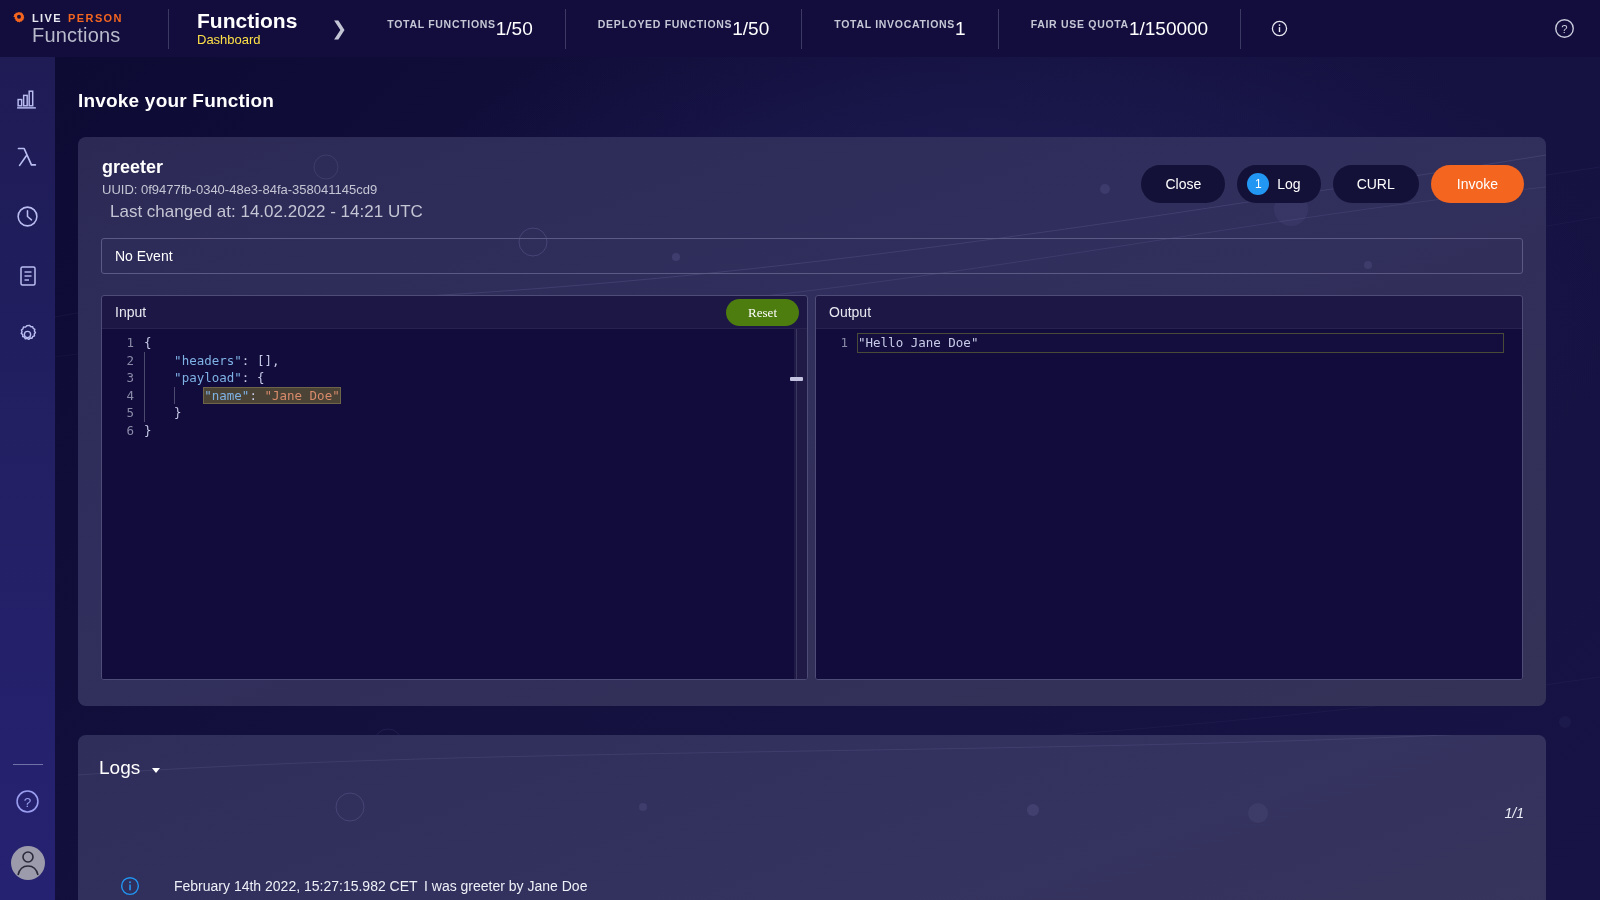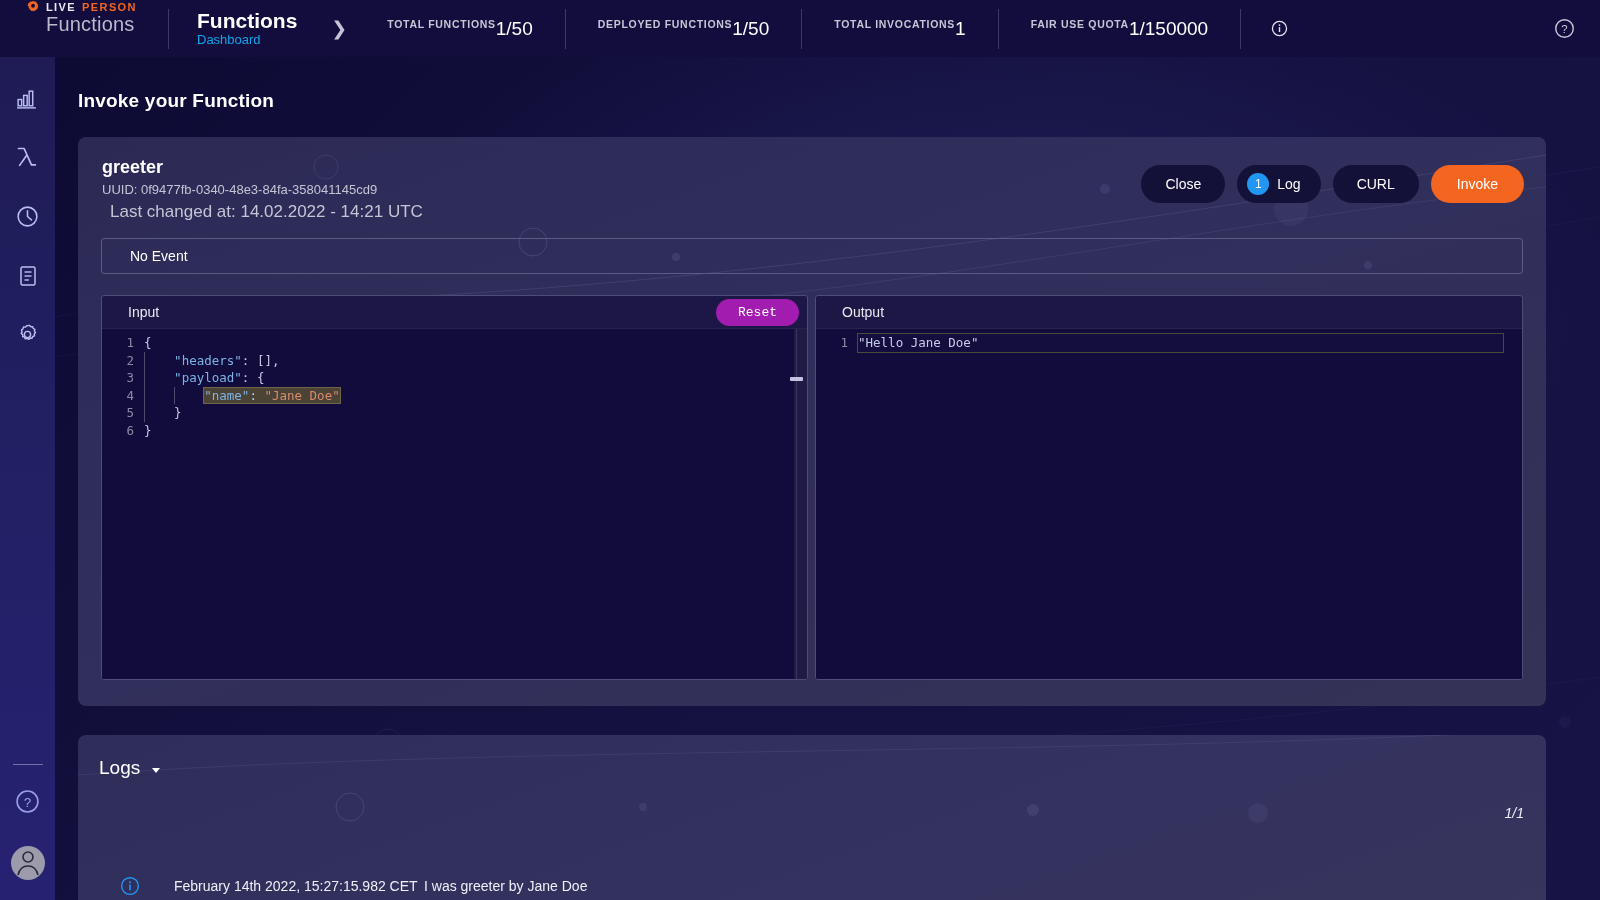--- a/index.html
+++ b/index.html
@@ -13,22 +13,22 @@
   
   .topbar {
     position: absolute; top: 0; left: 0;
     width: 1600px; height: 57px;
     background: #120d3d;
     display: flex; align-items: center;
     z-index: 30;
   }
   .brand {
     width: 168px; height: 57px;
-    display: flex; flex-direction: column; 
-    padding-left: 26px;
+    display: flex; flex-direction: column; justify-content: center;
+    padding-left: 12px;
   }
   .brand-top { display: flex; align-items: center; gap: 6px; height: 14px; }
   .lp-mark { width: 14px; height: 14px; position: relative; }
   .lp-mark svg { display: block; }
   .brand-live {
     font-size: 11px; font-weight: bold; letter-spacing: 1.4px;
     color: #e8e8f0;
   }
   .brand-person {
     font-size: 11px; font-weight: bold; letter-spacing: 1.4px;
@@ -37,21 +37,21 @@
   .brand-sub {
     font-size: 20px; color: #b9bacb; letter-spacing: .2px;
     margin-top: -1px; margin-left: 20px; line-height: 23px;
     font-weight: 300;
   }
 
   .vsep { width: 1px; height: 40px; background: #3c3a63; flex: 0 0 1px; }
 
   .crumb { padding: 0 26px 0 28px; display:flex; flex-direction:column; justify-content:center; }
   .crumb-title { font-size: 21px; font-weight: bold; color: #fff; line-height: 23px; }
-  .crumb-sub { font-size: 13px; color: #0ea5e9; line-height: 16px; }
+  .crumb-sub { font-size: 13px; color: #fde047; line-height: 16px; }
   .crumb-arrow { color: #c3c4d4; font-size: 19px; padding: 0 8px; font-weight: 300; }
 
   .stat { padding: 0 0 0 32px; display:flex; justify-content:center; min-width:0; }
   .stat-label {
     font-size: 10.5px; font-weight: bold; letter-spacing: .7px;
     color: #c6c7d6; text-transform: uppercase; line-height: 14px;
   }
   .stat-value { font-size: 19px; color: #fff; line-height: 23px; font-weight: 400; }
   .stat-pad { width: 32px; }
 
@@ -142,21 +142,21 @@
     background: #2196f3; color: #fff;
     font-size: 12px; display:flex; align-items:center; justify-content:center;
   }
 
   .event-bar {
     position:absolute; top: 101px; left: 23px;
     width: 1422px; height: 36px;
     border: 1px solid #5c5a84;
     border-radius: 3px;
     display:flex; align-items:center;
-    padding-left: 28px;
+    padding-left: 13px;
     font-size: 14px; color: #ffffff;
     background: transparent;
   }
 
   
   .editor {
     position:absolute; top: 158px;
     height: 385px;
     border: 1px solid #4f4d78;
     border-radius: 3px;
@@ -164,28 +164,28 @@
     background: #120d3d;
   }
   .editor.input { left: 23px; width: 707px; }
   .editor.output { left: 737px; width: 708px; }
 
   .editor-head {
     height: 33px; position: relative;
     background: rgba(255,255,255,.045);
     border-bottom: 1px solid rgba(255,255,255,.05);
     display:flex; align-items:center;
-    padding-left: 26px;
+    padding-left: 13px;
     font-size: 14px; color: #e9e9f2;
   }
   .reset-btn {
     position:absolute; right: 8px; top: 3px;
     height: 27px; padding: 0 22px; border:none; border-radius: 14px;
-    background:#a21caf; color:#fff; font-size: 13px; cursor:pointer;
-    font-family: Liberation Mono, monospace;
+    background:#4d7c0f; color:#fff; font-size: 13px; cursor:pointer;
+    font-family: Liberation Serif, serif;
   }
 
   .code-area {
     position: relative;
     height: 351px;
     background: #110c3b;
     font-family: "DejaVu Sans Mono", monospace;
     font-size: 12.5px;
     line-height: 17.5px;
     padding-top: 5px;

